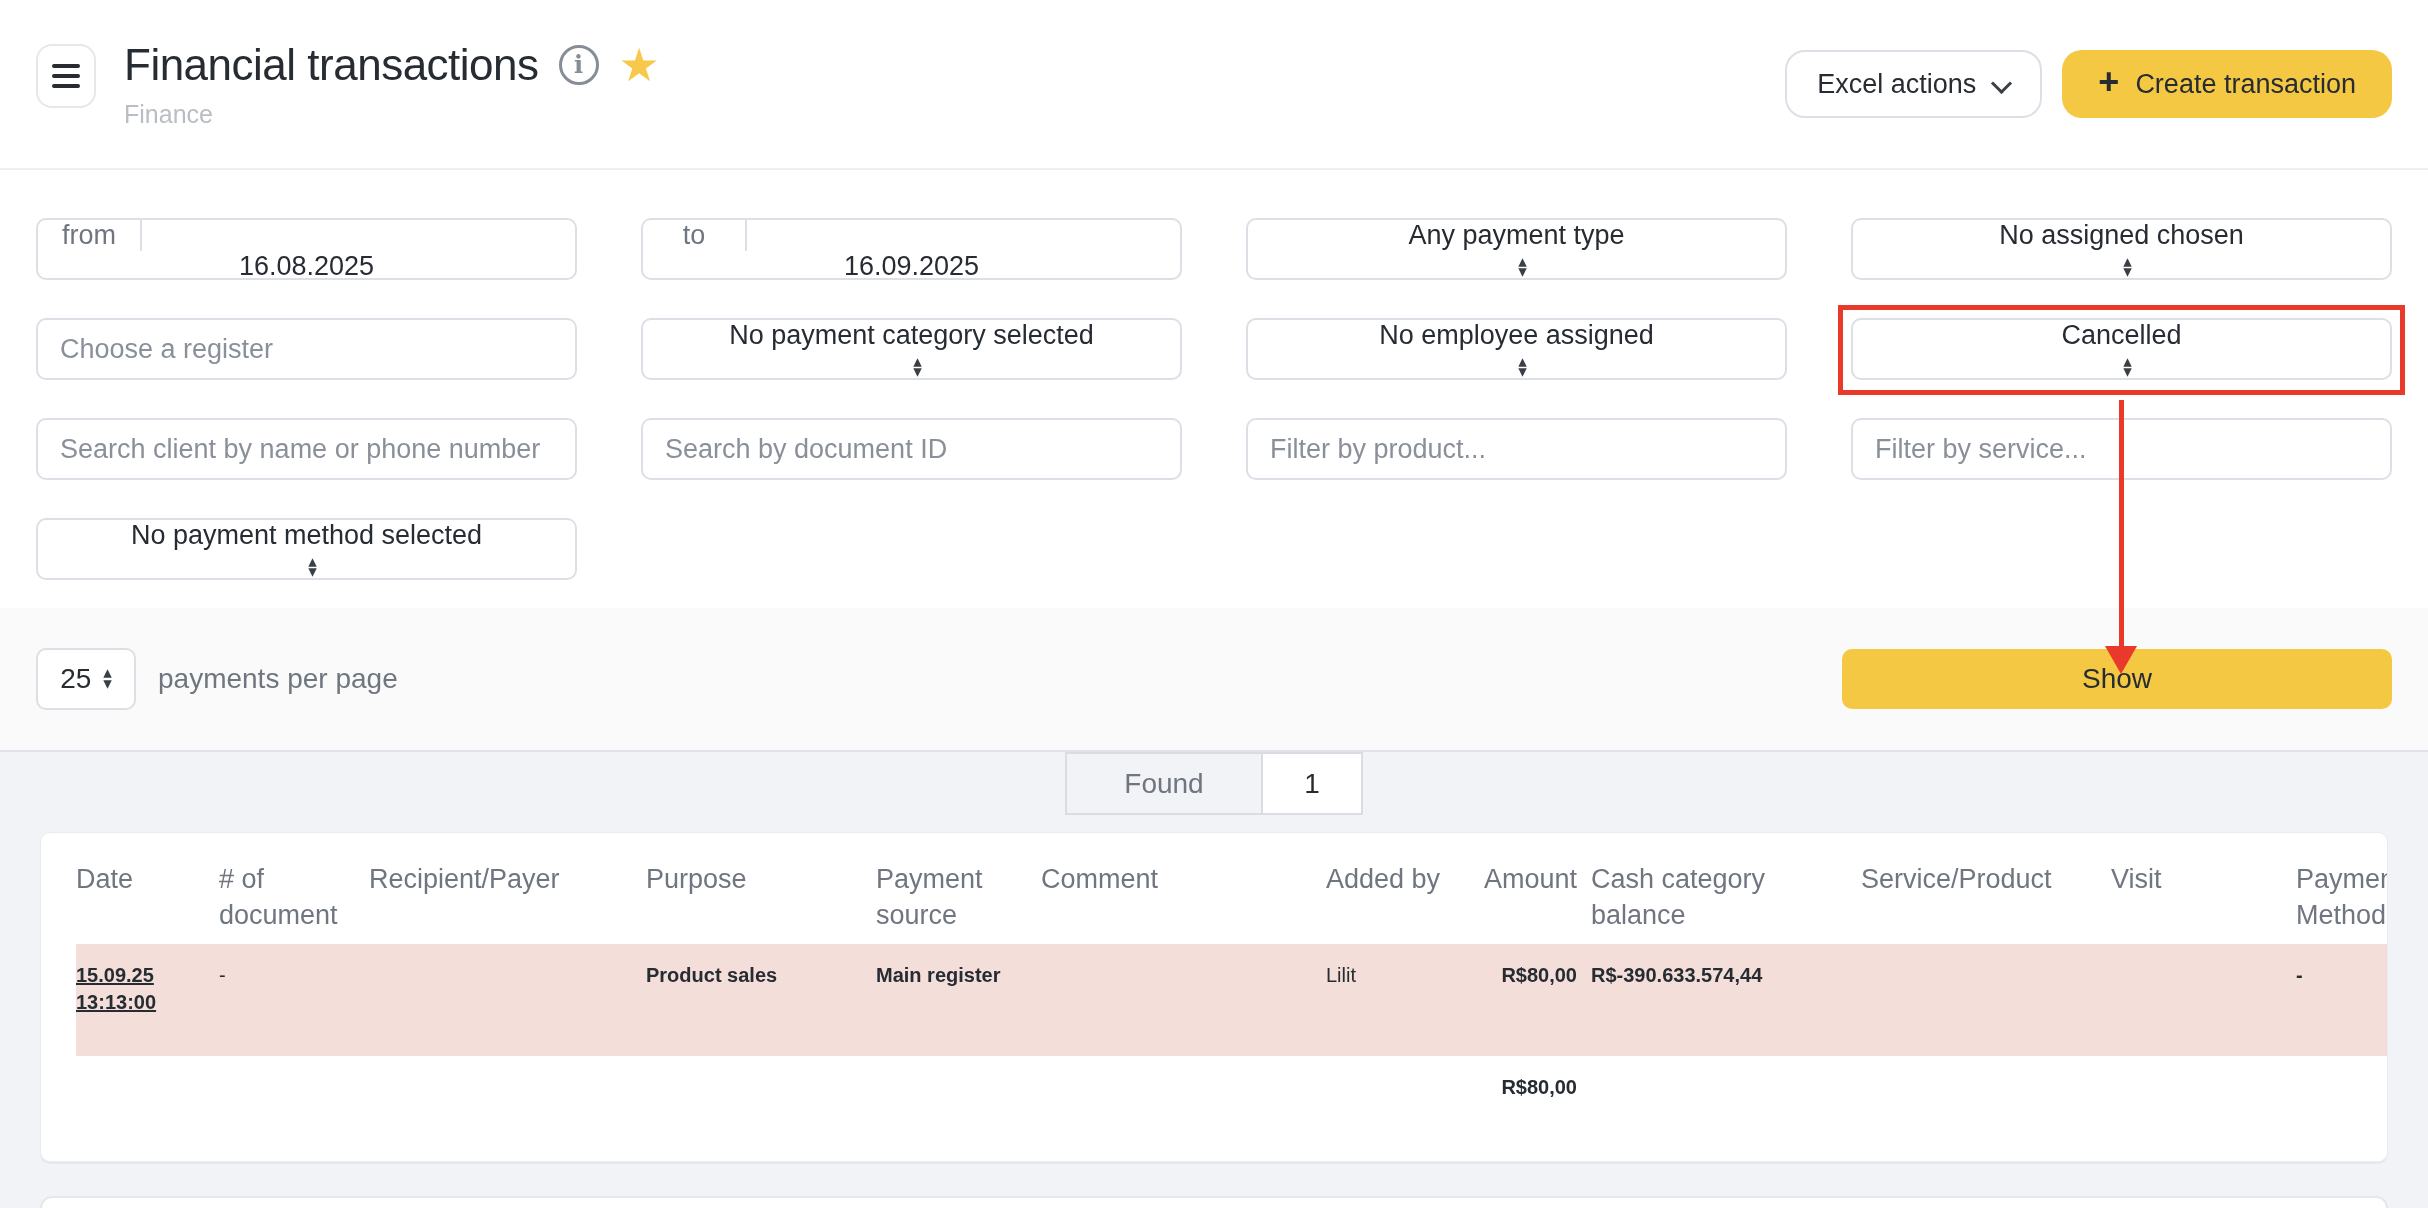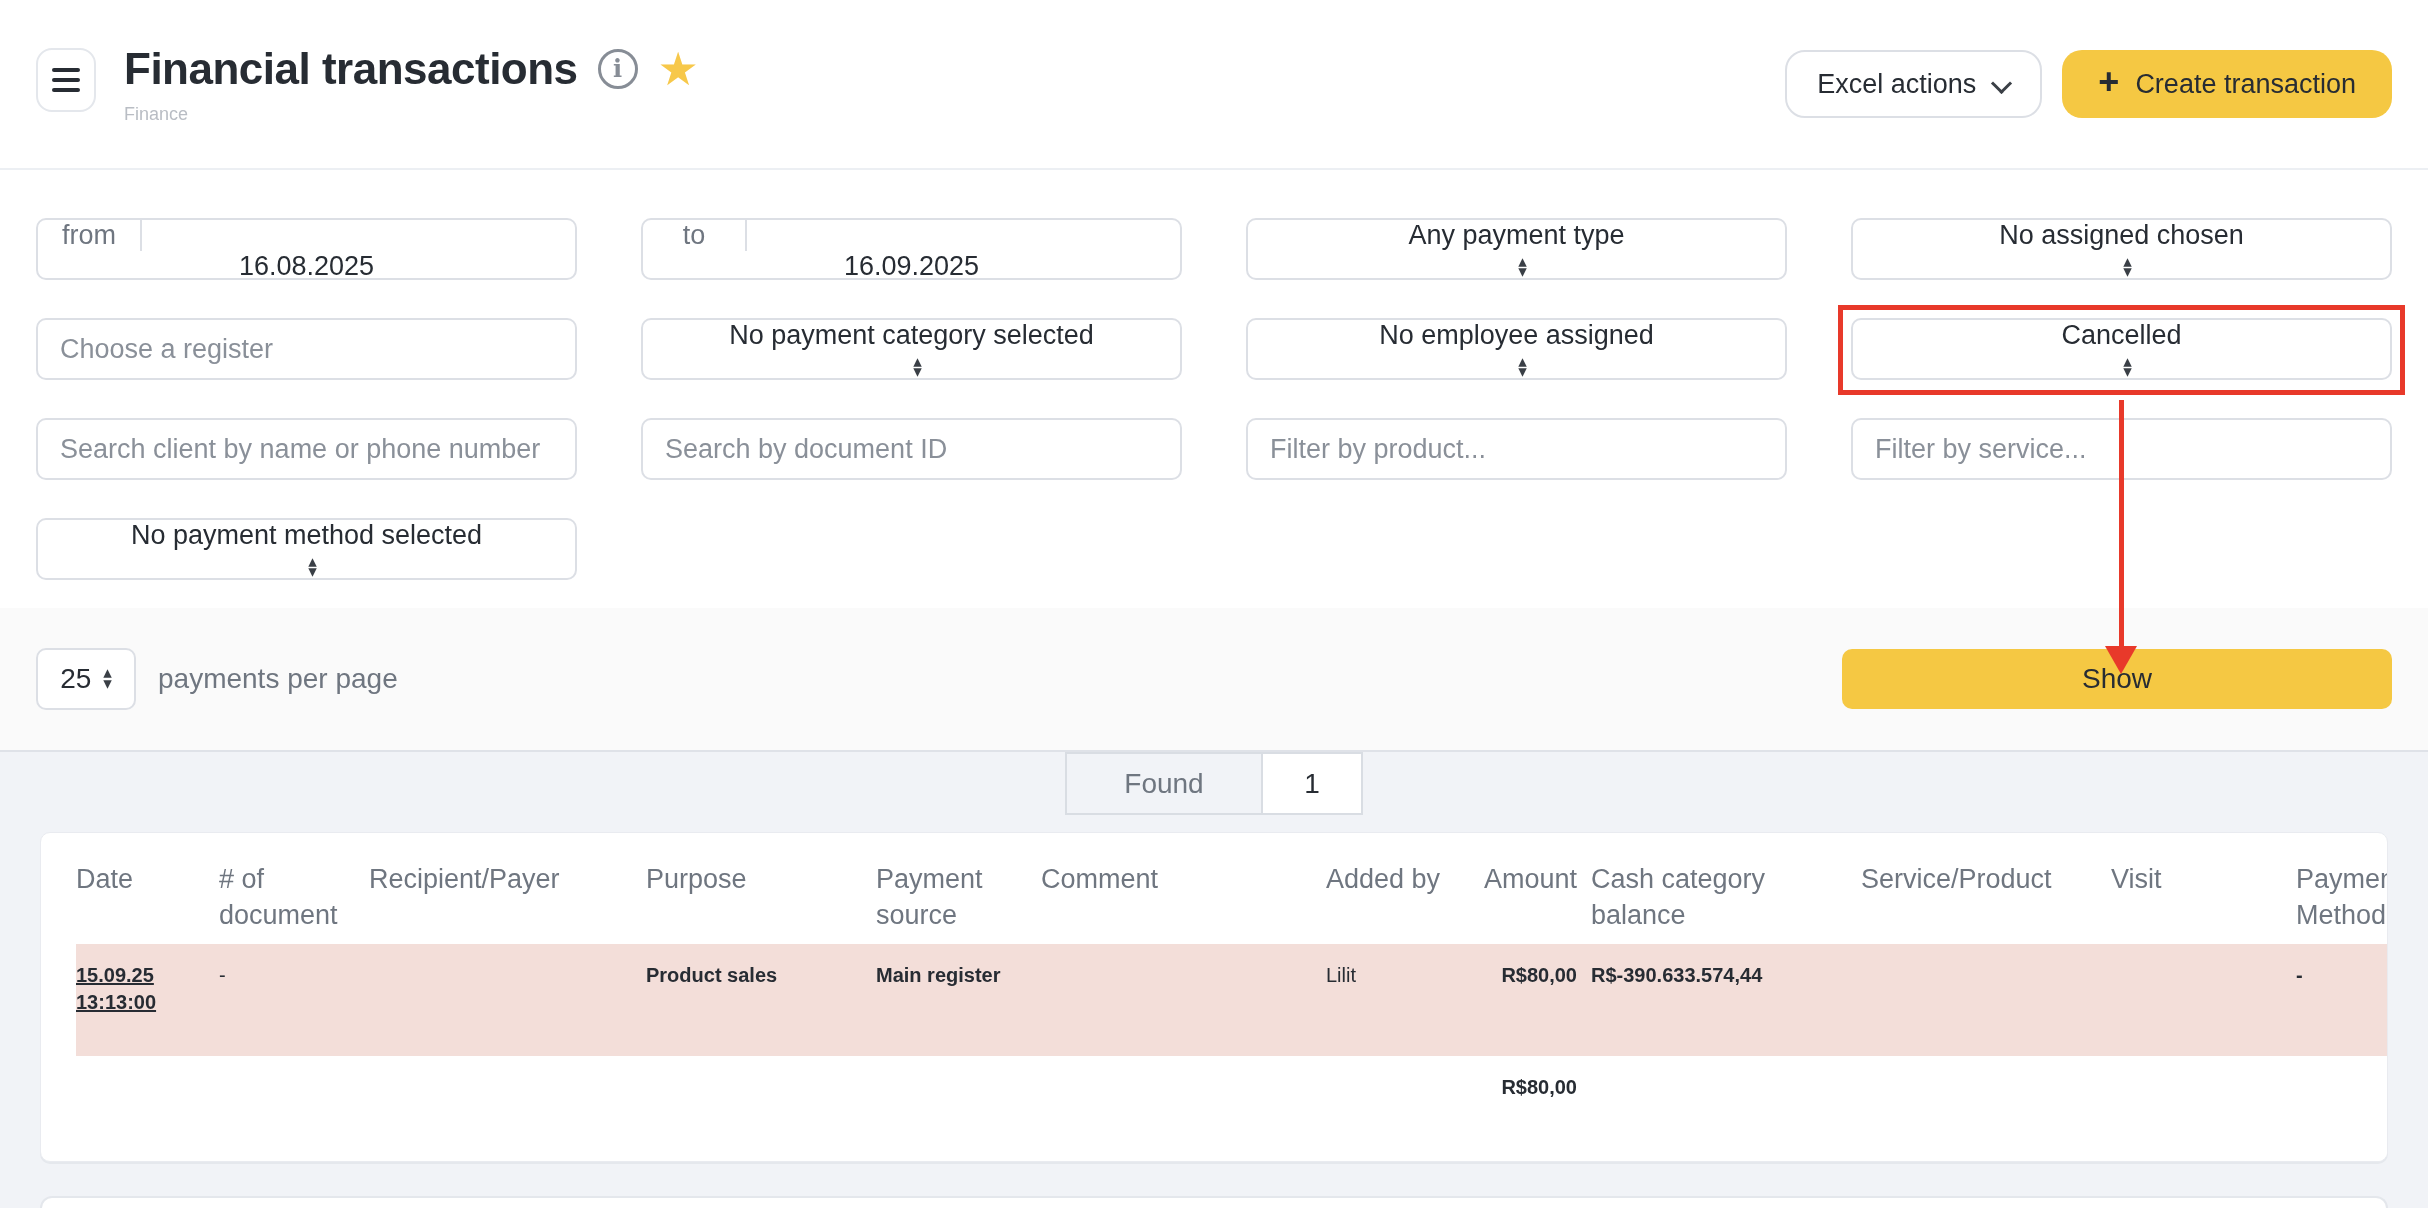--- a/index.html
+++ b/index.html
@@ -10,26 +10,26 @@
   
   .header { height:170px; display:flex; align-items:center; justify-content:space-between;
             padding:0 36px; border-bottom:2px solid #eceff3; background:#fff; }
   .header-left { display:flex; align-items:flex-start; gap:28px; }
   .burger-btn { width:60px; height:64px; border:2px solid #e4e7ec; border-radius:16px;
                 display:flex; flex-direction:column; justify-content:center; align-items:center;
                 gap:6px; background:#fff; cursor:pointer; margin-top:4px; }
   .burger-btn i { display:block; width:28px; height:4px; background:#272c33; border-radius:2px; }
   .title-block { display:flex; flex-direction:column; }
   .title-row { display:flex; align-items:center; gap:20px; }
-  .page-title { font-size:44px; font-weight:700; letter-spacing:-0.5px; color:#272c33; }
+  .page-title { font-size:44px; font-weight:400; letter-spacing:-0.5px; color:#272c33; }
   .info-icon { width:40px; height:40px; border:3px solid #878d96; border-radius:50%;
                display:flex; align-items:center; justify-content:center;
                font-family:"DejaVu Serif", serif; font-weight:700; font-size:24px; color:#878d96; }
   .star-icon { font-size:46px; color:#f7c84a; line-height:1; }
-  .subtitle { font-size:18px; color:#b9bdc4; margin-top:10px; }
+  .subtitle { font-size:25px; color:#b9bdc4; margin-top:10px; }
   .header-right { display:flex; gap:20px; align-items:center; }
   .btn { height:68px; border-radius:20px; display:inline-flex; align-items:center;
          justify-content:center; font-size:27px; cursor:pointer; }
   .btn-outline { background:#fff; border:2px solid #dcdfe5; padding:0 30px; gap:18px; }
   .chev-down { width:16px; height:16px; position:relative; top:-4px; }
   .chev-down::after { content:""; position:absolute; left:0; top:4px; width:12px; height:12px;
          border-right:3px solid #3a3f46; border-bottom:3px solid #3a3f46; transform:rotate(45deg); }
   .btn-yellow { background:#f5c843; border:none; padding:0 36px; gap:16px; color:#272c33; }
   .plus-glyph { font-size:36px; font-weight:600; line-height:1; position:relative; top:-2px; }
 

